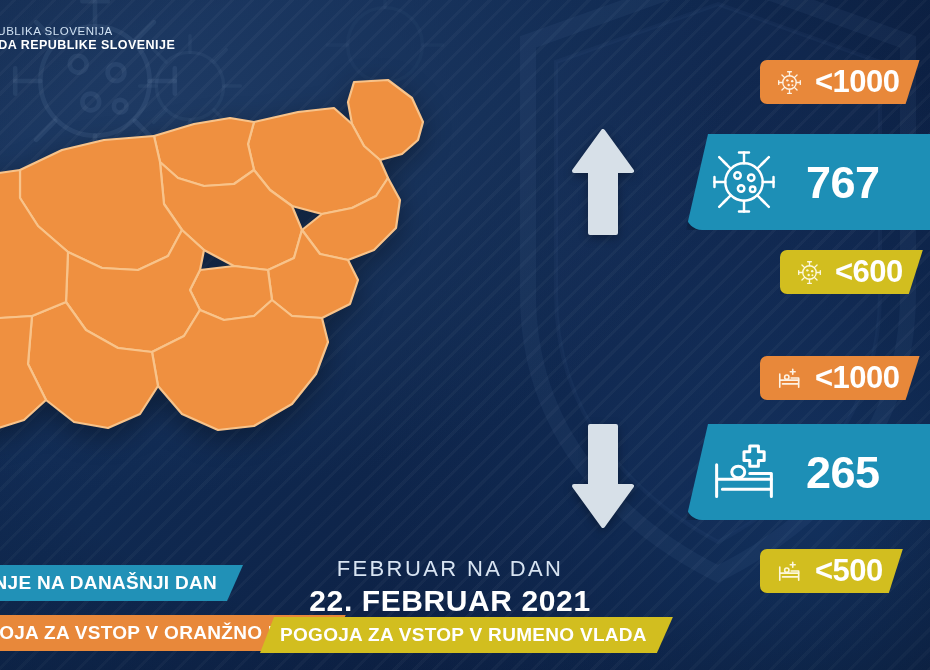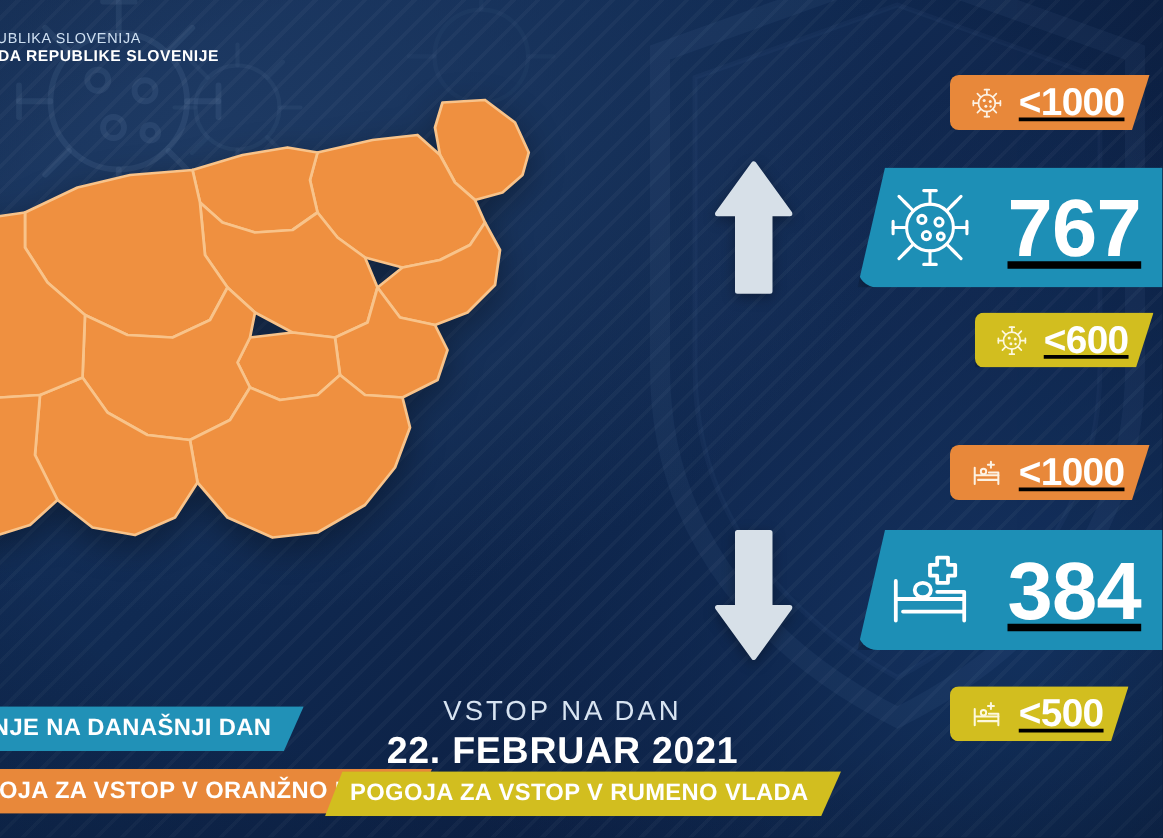--- a/index.html
+++ b/index.html
@@ -104,21 +104,20 @@
   .arrow.down { left: 572px; top: 424px; width: 62px; height: 104px; }
 
   
   .badge {
     position: absolute;
     display: flex;
     align-items: center;
     z-index: 7;
     box-sizing: border-box;
     filter: drop-shadow(0 4px 7px rgba(0,0,0,0.38));
-    text-decoration: underline;
   }
   .badge .b-icon {
     display: flex;
     align-items: center;
     justify-content: center;
     flex: 0 0 auto;
   }
   .badge .b-text {
     color: #ffffff;
     font-weight: 700;
@@ -141,21 +140,21 @@
 
   
   .panel {
     height: 96px;
     padding: 0 26px 0 22px;
     gap: 26px;
     background: #1d8fb6;
     border-radius: 16px 0 0 16px;
     clip-path: polygon(22px 0, 100% 0, 100% 100%, 0 100%);
   }
-  .panel .b-text { font-size: 65px; line-height: 1; }
+  .panel .b-text { font-size: 45px; line-height: 1; }
   .panel .b-icon svg { width: 72px; height: 72px; }
 
   .badge-virus-top  { left: 760px; top: 60px; }
   .badge-virus-main { left: 686px; top: 134px; width: 300px; }
   .badge-virus-bot  { left: 780px; top: 250px; }
   .badge-bed-top    { left: 760px; top: 356px; }
   .badge-bed-main   { left: 686px; top: 424px; width: 300px; }
   .badge-bed-bot    { left: 760px; top: 549px; }
 
   
@@ -376,39 +375,39 @@
     <span class="b-icon">
       <svg viewBox="0 0 100 100">
         <g fill="none" stroke="#ffffff" stroke-width="4.2" stroke-linecap="round" stroke-linejoin="round">
           <path d="M12 40 V84 M12 60 H88 M88 60 V84 M20 74 H88"></path>
           <ellipse cx="42" cy="50" rx="9" ry="8"></ellipse>
           <path d="M58 52 H88 L88 60"></path>
           <path d="M58 14 H70 V22 H78 V34 H70 V42 H58 V34 H50 V22 H58 Z"></path>
         </g>
       </svg>
     </span>
-    <span class="b-text">384</span>
+    <span class="b-text">265</span>
   </div>
 
   <div class="badge chip yellow badge-bed-bot">
     <span class="b-icon">
       <svg viewBox="0 0 100 100">
         <g fill="none" stroke="#fdf8dd" stroke-width="6" stroke-linecap="round" stroke-linejoin="round">
           <path d="M14 34 V82 M14 56 H84 M84 56 V82 M24 70 H84"></path>
           <circle cx="40" cy="45" r="8"></circle>
           <path d="M56 48 H84 L84 56"></path>
           <path d="M62 16 V34 M53 25 H71"></path>
         </g>
       </svg>
     </span>
     <span class="b-text">&lt;500</span>
   </div>
 
   <div class="date-block">
-    <div class="date-label">VSTOP NA DAN</div>
+    <div class="date-label">FEBRUAR NA DAN</div>
     <div class="date-value">22. FEBRUAR 2021</div>
   </div>
 
   <div class="banner blue">STANJE NA DANAŠNJI DAN</div>
   <div class="banner orange">POGOJA ZA VSTOP V ORANŽNO FAZO</div>
   <div class="banner yellow">POGOJA ZA VSTOP V RUMENO VLADA</div>
 
   <div class="vignette"></div>
 </div>
 

